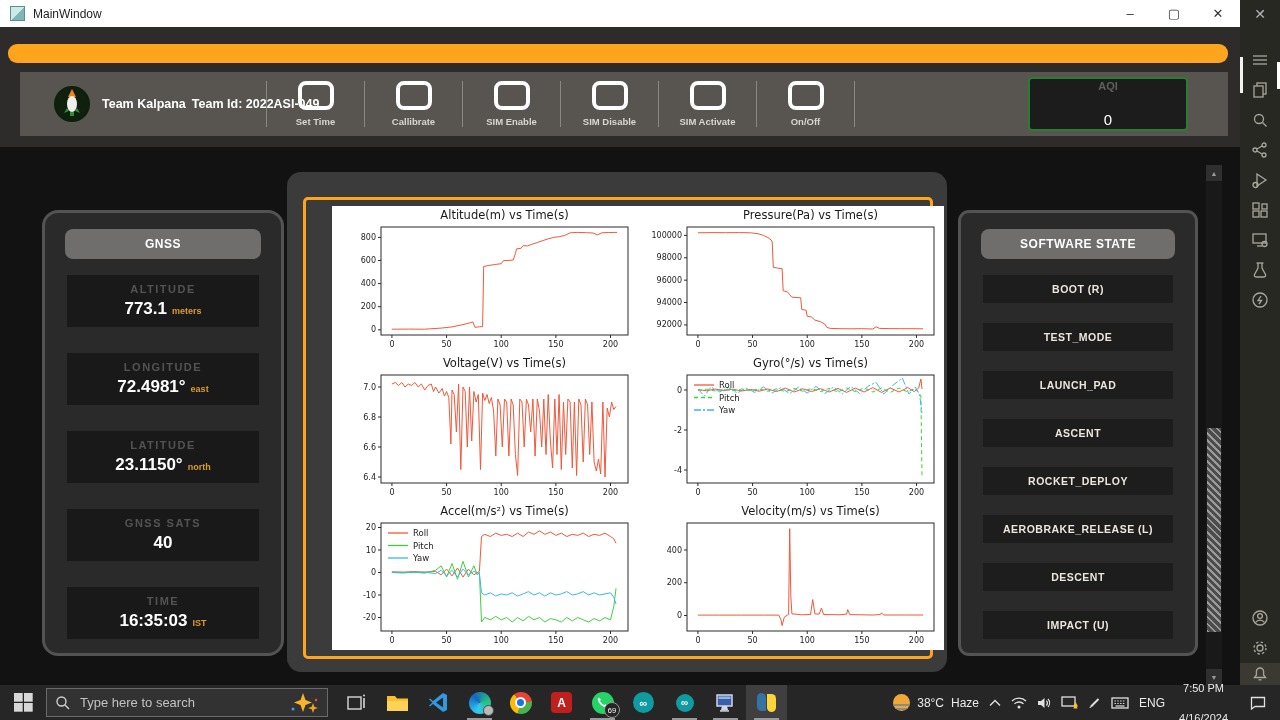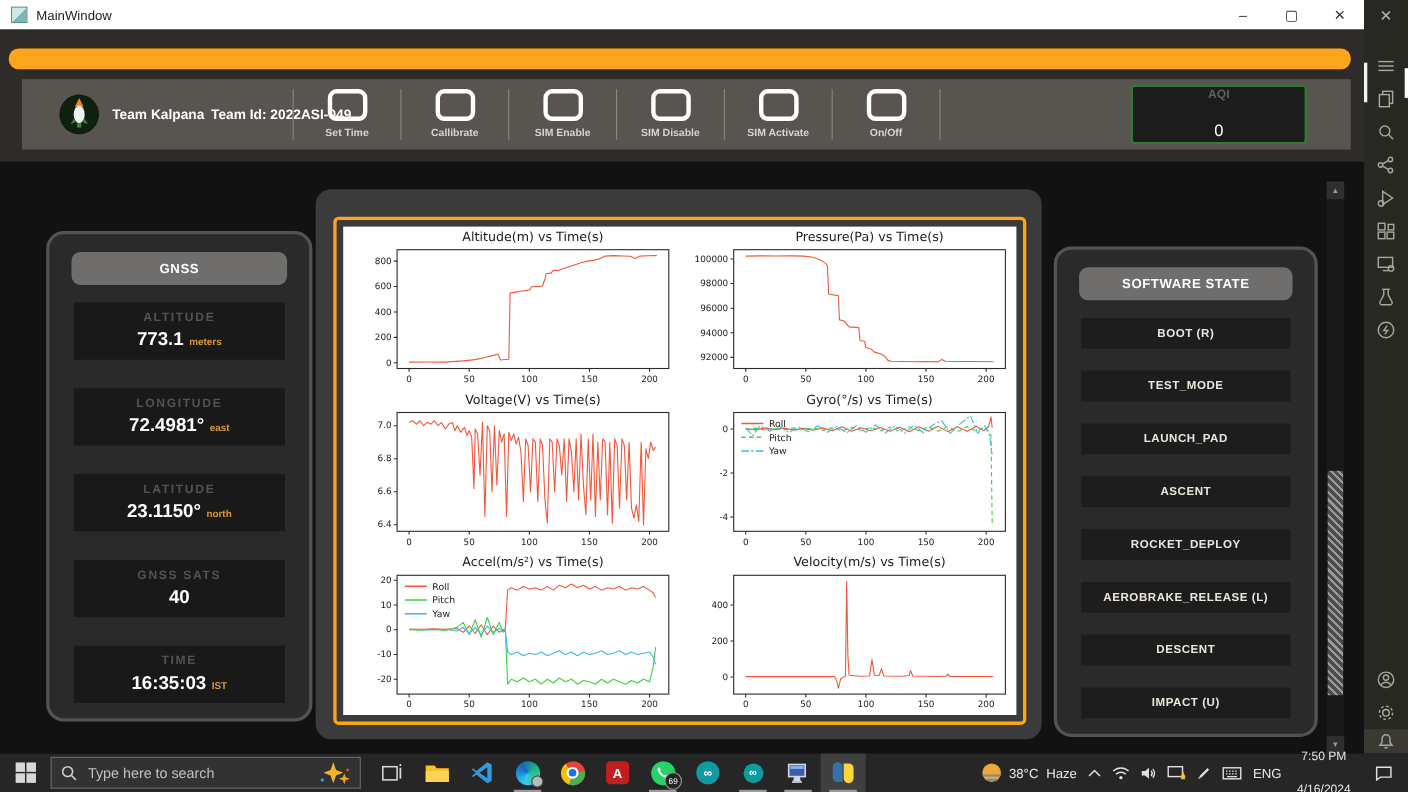--- a/index.html
+++ b/index.html
@@ -33,41 +33,41 @@
   .hbtn-lbl{margin-top:6px;font-size:9.5px;font-weight:bold;color:#d8d5d2;white-space:nowrap;}
   .aqi{margin-left:auto;margin-right:40px;width:156px;height:50px;background:#1c1c1c;
       border:2px solid #2a7e2f;border-radius:4px;display:flex;flex-direction:column;
       align-items:center;justify-content:center;gap:19px;}
   .aqi-lbl{font-size:11px;font-weight:bold;color:#5f5f5f;}
   .aqi-val{font-size:15px;color:#ffffff;}
 
   
   .panel{background:#2a2a2a;border:3px solid #535353;border-radius:16px;}
   .gnss{left:42px;top:210px;width:236px;height:440px;}
-  .swstate{left:958px;top:224px;width:234px;height:440px;}
+  .swstate{left:958px;top:210px;width:234px;height:440px;border-radius:11px;}
   .pill{position:absolute;left:20px;right:20px;top:16px;height:30px;background:#6f6e6d;border-radius:8px;
       display:flex;align-items:center;justify-content:center;font-size:12px;font-weight:bold;
       color:#ffffff;letter-spacing:0.5px;}
   .cards{position:absolute;left:22px;right:22px;top:62px;bottom:14px;display:flex;
       flex-direction:column;justify-content:space-between;}
   .gcard{height:52px;background:#191919;display:flex;flex-direction:column;align-items:center;
       justify-content:center;gap:4px;}
   .gcard-lbl{font-size:11px;font-weight:bold;color:#535353;letter-spacing:1.5px;}
   .gcard-row{display:flex;align-items:baseline;gap:5px;}
   .gcard-val{font-size:17px;font-weight:bold;color:#ffffff;}
   .gcard-unit{font-size:9px;font-weight:bold;color:#dd9b2f;}
   .scard{height:28px;background:#1d1d1d;display:flex;align-items:center;justify-content:center;
       font-size:10.5px;font-weight:bold;color:#ece6dd;letter-spacing:0.5px;}
 
   
   .chartpanel{left:287px;top:172px;width:660px;height:500px;background:#3b3b3b;border-radius:14px;}
   .chartframe{position:absolute;left:16px;top:25px;width:612px;height:444px;border:3px solid #ffa51d;
       border-radius:5px;background:#3b3b3b;padding:6px;}
   .figure{width:612px;height:444px;background:#ffffff;display:grid;
-      grid-template-columns:306px 306px;grid-template-rows:148px 148px 148px;}
+      grid-template-columns:306px 306px;grid-template-rows:148px 148px 148px;margin-left:20px;}
   .subplot{display:flex;align-items:center;justify-content:center;}
 
   
   .sbar{left:1206px;top:165px;width:16px;height:520px;background:#191919;}
   .sbar-btn{position:absolute;left:0;width:16px;height:16px;background:#2f2f2f;color:#9a9a9a;
       font-size:7px;display:flex;align-items:center;justify-content:center;}
   .sbar-thumb{position:absolute;left:1px;width:14px;top:263px;height:204px;
       background:repeating-linear-gradient(45deg,#9a9a9a 0 2px,#4c4c4c 2px 5px);}
 
   

